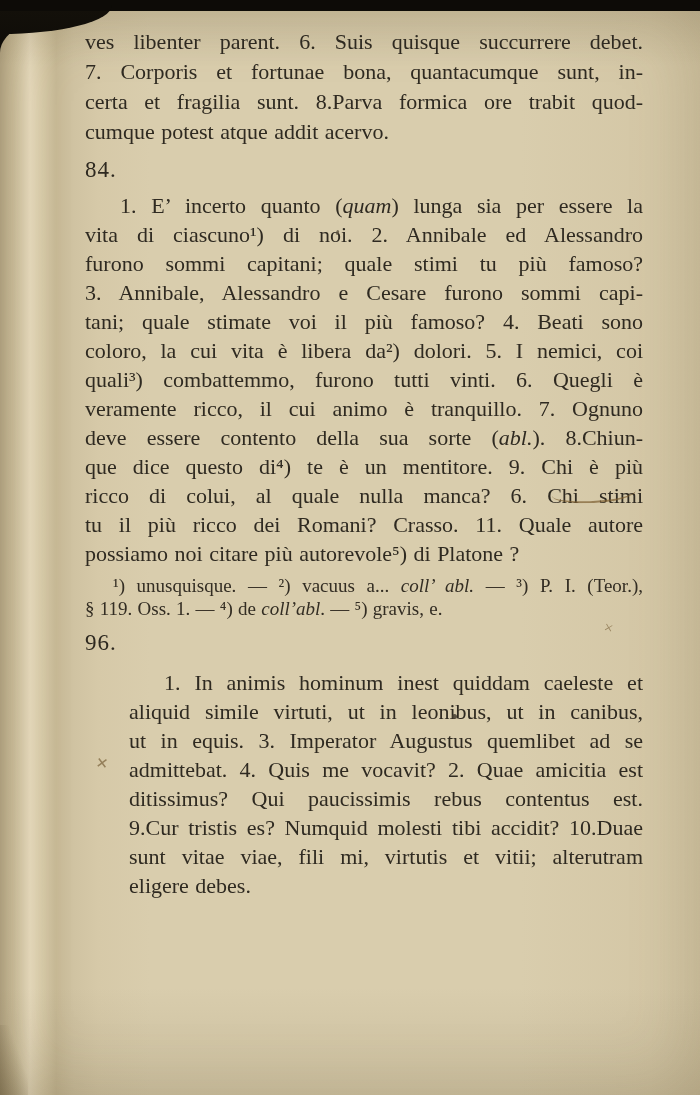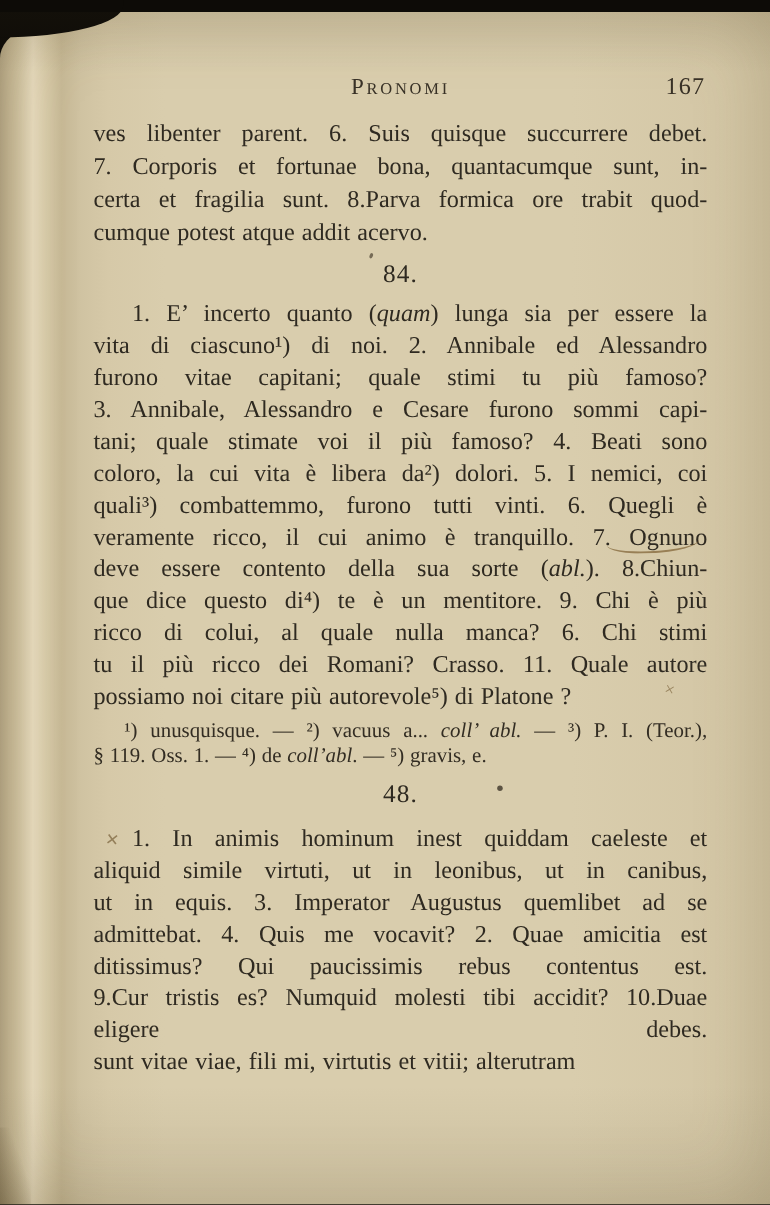--- a/index.html
+++ b/index.html
@@ -42,32 +42,32 @@
   .page-number{
     position:absolute;right:2px;top:0;font-size:22px;letter-spacing:1px;
   }
   .body-text{line-height:29px;word-spacing:1px;}
   .body-text .line{text-align:justify;text-align-last:justify;}
   .body-text .line:last-child{text-align-last:left;}
   .indent-first .line:first-child{text-indent:35px;}
   .p83{margin-top:16px;line-height:30px;}
   .section-heading{
     margin-top:8px;height:30px;line-height:30px;
-    text-align:center;font-size:23px;letter-spacing:1px;color:#2e2920;
+    font-size:23px;letter-spacing:1px;color:#2e2920;
   }
   .h85{margin-top:8px;}
   .ex84{margin-top:6px;}
   .footnote{
     margin-top:6px;font-size:19px;line-height:23px;word-spacing:.5px;
     color:#332d23;
   }
   .footnote .line{text-align:justify;text-align-last:justify;}
   .footnote .line:last-child{text-align-last:left;}
   .footnote .line:first-child{text-indent:28px;}
-  .ex85{margin-top:10px;}
+  .ex85{margin-top:10px;margin-left:44px;}
   i{font-style:italic;}
   
   .pencil{color:#8a744e;position:absolute;pointer-events:none;}
   .pencil-x{left:96px;top:740px;font-size:21px;transform:rotate(8deg);font-weight:bold;opacity:.85;}
   .pencil-check{left:604px;top:608px;font-size:16px;transform:rotate(14deg);opacity:.8;}
   .squiggle{
     position:absolute;left:552px;top:480px;width:84px;height:10px;
     border-bottom:2.5px solid rgba(125,95,50,.7);
     border-radius:0 0 55% 45%/0 0 95% 70%;
     transform:rotate(-2deg);pointer-events:none;
@@ -88,66 +88,62 @@
 </head>
 <body>
 
 <div class="page">
   <div class="black-blob"></div>
   <div class="vignette"></div>
   <div class="corner-curl"></div>
 
   <div class="content">
 
-    <div class="header">
-      <span class="running-title">Pronomi</span>
-      <span class="page-number">167</span>
-    </div>
 
     <div class="body-text p83">
         <div class="line">ves libenter parent.  6. Suis quisque succurrere debet.</div>
         <div class="line">7. Corporis et fortunae bona, quantacumque sunt, in-</div>
         <div class="line">certa et fragilia sunt.  8.Parva formica ore trabit quod-</div>
         <div class="line">cumque potest atque addit acervo.</div>
       </div>
 
     <div class="section-heading">84.</div>
 
     <div class="body-text ex84 indent-first">
         <div class="line">1. E’ incerto quanto (<i>quam</i>) lunga sia per essere la</div>
         <div class="line">vita di ciascuno¹) di noi.  2. Annibale ed Alessandro</div>
-        <div class="line">furono vitae capitani; quale stimi tu più famoso?</div>
+        <div class="line">furono sommi capitani; quale stimi tu più famoso?</div>
         <div class="line">3. Annibale, Alessandro e Cesare furono sommi capi-</div>
         <div class="line">tani; quale stimate voi il più famoso?  4. Beati sono</div>
         <div class="line">coloro, la cui vita è libera da²) dolori.  5. I nemici, coi</div>
         <div class="line">quali³) combattemmo, furono tutti vinti.  6. Quegli è</div>
         <div class="line">veramente ricco, il cui animo è tranquillo.  7. Ognuno</div>
         <div class="line">deve essere contento della sua sorte (<i>abl.</i>).  8.Chiun-</div>
         <div class="line">que dice questo di⁴) te è un mentitore.  9. Chi è più</div>
         <div class="line">ricco di colui, al quale nulla manca?  6. Chi stimi</div>
         <div class="line">tu il più ricco dei Romani? Crasso.  11. Quale autore</div>
         <div class="line">possiamo noi citare più autorevole⁵) di Platone ?</div>
       </div>
 
     <div class="footnote">
         <div class="line">¹) unusquisque. — ²) vacuus a... <i>coll’ abl.</i> — ³) P. I. (Teor.),</div>
         <div class="line">§ 119. Oss. 1. — ⁴) de <i>coll’abl</i>. — ⁵) gravis, e.</div>
       </div>
 
-    <div class="section-heading h85">48.</div>
+    <div class="section-heading h85">96.</div>
 
     <div class="body-text ex85 indent-first">
         <div class="line">1. In animis hominum inest quiddam caeleste et</div>
         <div class="line">aliquid simile virtuti, ut in leonibus, ut in canibus,</div>
         <div class="line">ut in equis.  3. Imperator Augustus quemlibet ad se</div>
         <div class="line">admittebat.  4. Quis me vocavit?  2. Quae amicitia  est</div>
         <div class="line">ditissimus?  Qui  paucissimis  rebus  contentus  est.</div>
         <div class="line">9.Cur tristis es? Numquid molesti tibi accidit? 10.Duae</div>
+        <div class="line">sunt vitae viae, fili mi, virtutis et vitii; alterutram</div>
         <div class="line">eligere debes.</div>
-        <div class="line">sunt vitae viae, fili mi, virtutis et vitii; alterutram</div>
       </div>
   </div>
 
   <span class="pencil pencil-x">×</span>
   <span class="pencil pencil-check">×</span>
   <div class="squiggle"></div>
   <div class="ink-dot"></div>
   <div class="ink-speck"></div>
 </div>
 

